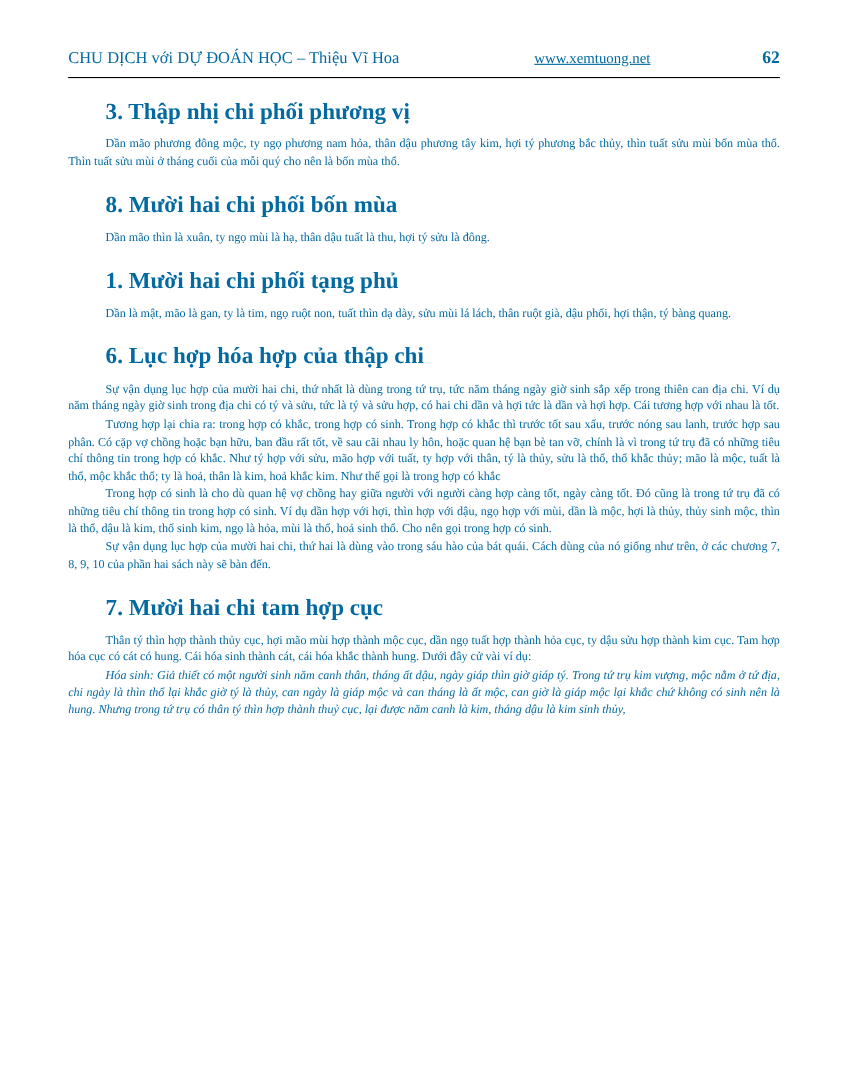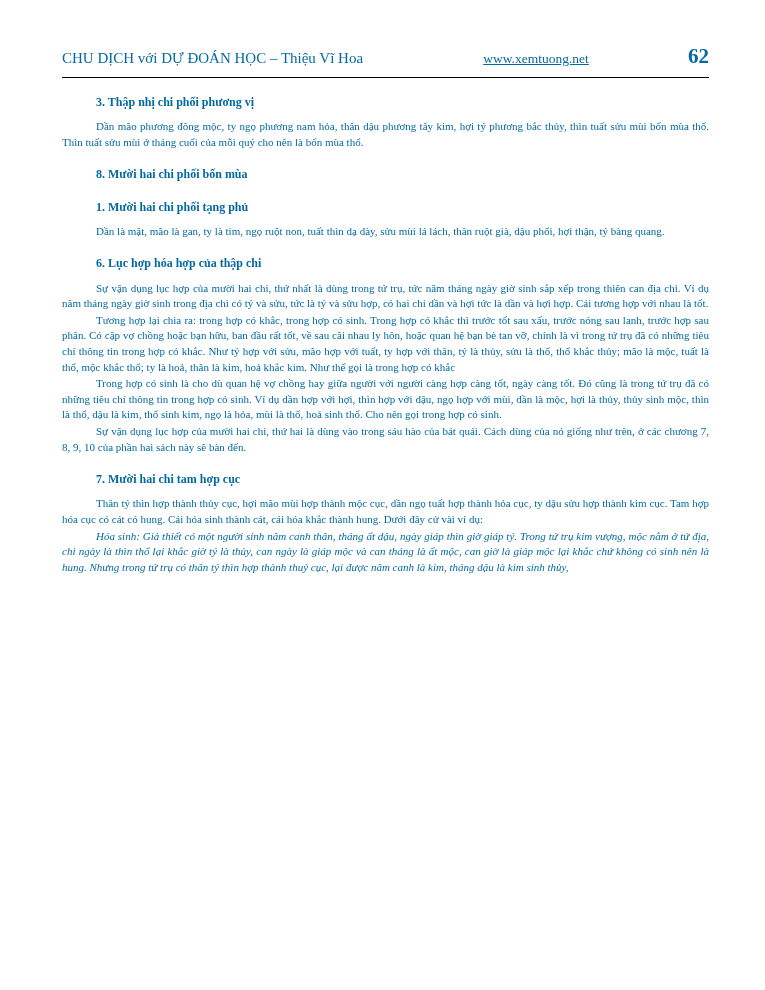--- a/index.html
+++ b/index.html
@@ -28,31 +28,31 @@
     white-space: nowrap;
   }
   .header-center {
     flex: 1;
     text-align: center;
     font-size: 13.5px;
     text-decoration: underline;
     padding-left: 35px;
   }
   .header-right {
-    font-size: 21px;
+    font-size: 16px;
     font-weight: bold;
     padding-left: 14px;
   }
   .rule {
     border: 0;
     border-top: 1.3px solid #000;
     margin: 2px 0 14px 0;
   }
   .sec-head {
-    font-size: 12px;
+    font-size: 21px;
     font-weight: bold;
     text-indent: 34px;
     margin: 16px 0 9px 0;
     line-height: 1.35;
   }
   p.body {
     font-size: 11px;
     line-height: 1.42;
     margin: 0 0 0 0;
     text-align: justify;
@@ -75,20 +75,21 @@
     <div class="header-left">CHU DỊCH với DỰ ĐOÁN HỌC – Thiệu Vĩ Hoa</div>
     <div class="header-center">www.xemtuong.net</div>
     <div class="header-right">62</div>
   </div>
   <hr class="rule">
 
   <div class="sec-head">3. Thập nhị chi phối phương vị</div>
   <p class="body">Dần mão phương đông mộc, ty ngọ phương nam hỏa, thân dậu phương tây kim, hợi tý phương bắc thủy, thìn tuất sửu mùi bốn mùa thổ. Thìn tuất sửu mùi ở tháng cuối của mỗi quý cho nên là bốn mùa thổ.</p>
 
   <div class="sec-head">8. Mười hai chi phối bốn mùa</div>
+  <p class="body">Dần mão thìn là xuân, ty ngọ mùi là hạ, thân dậu tuất là thu, hợi tý sửu là đông.</p>
 
   <div class="sec-head">1. Mười hai chi phối tạng phủ</div>
   <p class="body">Dần là mật, mão là gan, ty là tim, ngọ ruột non, tuất thìn dạ dày, sửu mùi lá lách, thân ruột già, dậu phổi, hợi thận, tý bàng quang.</p>
 
   <div class="sec-head">6. Lục hợp hóa hợp của thập chi</div>
   <p class="body">Sự vận dụng lục hợp của mười hai chi, thứ nhất là dùng trong tứ trụ, tức năm tháng ngày giờ sinh sắp xếp trong thiên can địa chi. Ví dụ năm tháng ngày giờ sinh trong địa chi có tý và sửu, tức là tý và sửu hợp, có hai chi dần và hợi tức là dần và hợi hợp. Cái tương hợp với nhau là tốt.</p>
   <p class="body">Tương hợp lại chia ra: trong hợp có khắc, trong hợp có sinh.  Trong hợp có khắc thì trước tốt sau xấu, trước nóng sau lanh, trước hợp sau phân. Có cặp vợ chồng hoặc bạn hữu, ban đầu rất tốt, về sau cãi nhau ly hôn, hoặc quan hệ bạn bè tan vỡ, chính là vì trong tứ trụ đã có những tiêu chí thông tin trong hợp có khắc. Như tý hợp với sửu, mão hợp với tuất, ty hợp với thân, tý là thủy, sửu là thổ, thổ khắc thủy; mão là mộc, tuất là thổ, mộc khắc thổ; ty là hoả, thân là kim, hoả khắc kim. Như thế gọi là trong hợp có khắc</p>
   <p class="body">Trong hợp có sinh là cho dù quan hệ vợ chồng hay giữa người với người càng hợp càng tốt, ngày càng tốt. Đó cũng là trong tứ trụ đã có những tiêu chí thông tin trong hợp có sinh. Ví dụ dần hợp với hợi, thìn hợp với dậu, ngọ hợp với mùi, dần là mộc, hợi là thủy, thủy sinh mộc, thìn là thổ, dậu là kim, thổ sinh kim, ngọ là hỏa, mùi là thổ, hoả sinh thổ. Cho nên gọi trong hợp có sinh.</p>
   <p class="body">Sự vận dụng lục hợp của mười hai chi, thứ hai là dùng vào trong sáu hào của bát quái. Cách dùng của nó giống như trên, ở các chương 7, 8, 9, 10 của phần hai sách này sẽ bàn đến.</p>
 

